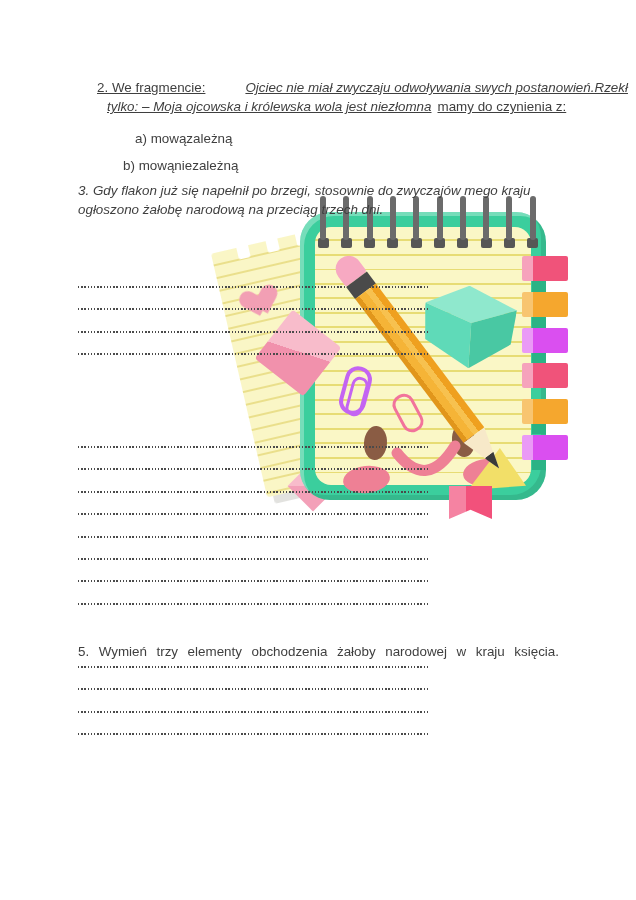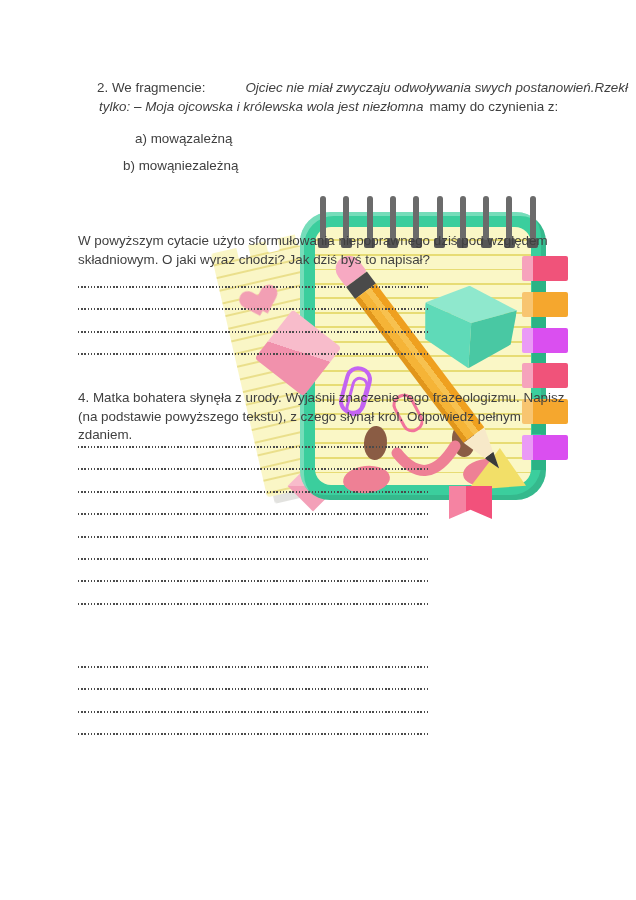--- a/index.html
+++ b/index.html
@@ -6,21 +6,21 @@
   html,body { background:#fff; }
   body { font-family:"Liberation Sans","DejaVu Sans",sans-serif; }
   #page {
     position:relative; width:636px; height:900px; margin:0 auto;
     background:#fff; overflow:hidden;
     color:#3f3f3f; font-size:13.4px; line-height:18.5px;
   }
 
   
   .txt { position:absolute; z-index:10; }
-  .nowrap { white-space:nowrap; }
+  .nowrap { white-space:nowrap;text-decoration:underline; }
   .it { font-style:italic; }
   .gap { display:inline-block; width:40px; }
   .smallgap { display:inline-block; width:6px; }
   .justify { text-align:justify; text-align-last:justify; }
 
   .dotted-group { position:absolute; z-index:10; }
   .dotted-line {
     width:352px; height:2px; margin-bottom:20.4px;
     background-image:repeating-linear-gradient(to right,#4a4a4a 0 1.4px,transparent 1.4px 3.2px);
   }
@@ -205,46 +205,46 @@
       <path d="M7 13 Q 37 51 65 6" stroke="#ee8095" stroke-width="11" fill="none" stroke-linecap="round"></path>
     </svg>
 
     <div class="abs fold"></div>
     <div class="abs bookmark"></div>
   </div>
 
   <div class="txt nowrap" style="left:97px; top:79px">
     <span>2. We fragmencie:</span><span class="gap"></span><span class="it">Ojciec nie miał zwyczaju odwoływania swych postanowień.Rzekł</span>
   </div>
-  <div class="txt nowrap" style="left:99px; top:98px">
+  <div class="txt nowrap" style="left:107px; top:98px">
     <span class="it">tylko: – Moja ojcowska i królewska wola jest niezłomna</span><span class="smallgap"></span><span>mamy do czynienia z:</span>
   </div>
   <div class="txt" style="left:135px; top:130px">a) mowązależną</div>
   <div class="txt" style="left:123px; top:157px">b) mowąniezależną</div>
 
-  <div class="txt" style="left:78px; top:232px; width:482px">W powyższym cytacie użyto sformułowania niepoprawnego dziś pod względem składniowym. O jaki wyraz chodzi? Jak dziś byś to napisał?</div>
+  <div class="txt it" style="left:78px; top:182px; width:516px">3. Gdy flakon już się napełnił po brzegi, stosownie do zwyczajów mego kraju ogłoszono żałobę narodową na przeciąg trzech dni.</div>
   <div class="dotted-group" style="left:78px; top:286px">
       <div class="dotted-line"></div>
       <div class="dotted-line"></div>
       <div class="dotted-line"></div>
       <div class="dotted-line"></div>
     </div>
 
-  <div class="txt" style="left:78px; top:389px; width:493px">4. Matka bohatera słynęła z urody. Wyjaśnij znaczenie tego frazeologizmu. Napisz (na podstawie powyższego tekstu), z czego słynął król. Odpowiedz pełnym zdaniem.</div>
   <div class="dotted-group" style="left:78px; top:446px">
       <div class="dotted-line"></div>
       <div class="dotted-line"></div>
       <div class="dotted-line"></div>
       <div class="dotted-line"></div>
       <div class="dotted-line"></div>
       <div class="dotted-line"></div>
       <div class="dotted-line"></div>
       <div class="dotted-line"></div>
     </div>
 
+  <div class="txt justify" style="left:78px; top:643px; width:481px">5. Wymień trzy elementy obchodzenia żałoby narodowej w kraju księcia.</div>
   <div class="dotted-group" style="left:78px; top:666px">
       <div class="dotted-line"></div>
       <div class="dotted-line"></div>
       <div class="dotted-line"></div>
       <div class="dotted-line"></div>
     </div>
 
 </div>
 
 </body></html>

